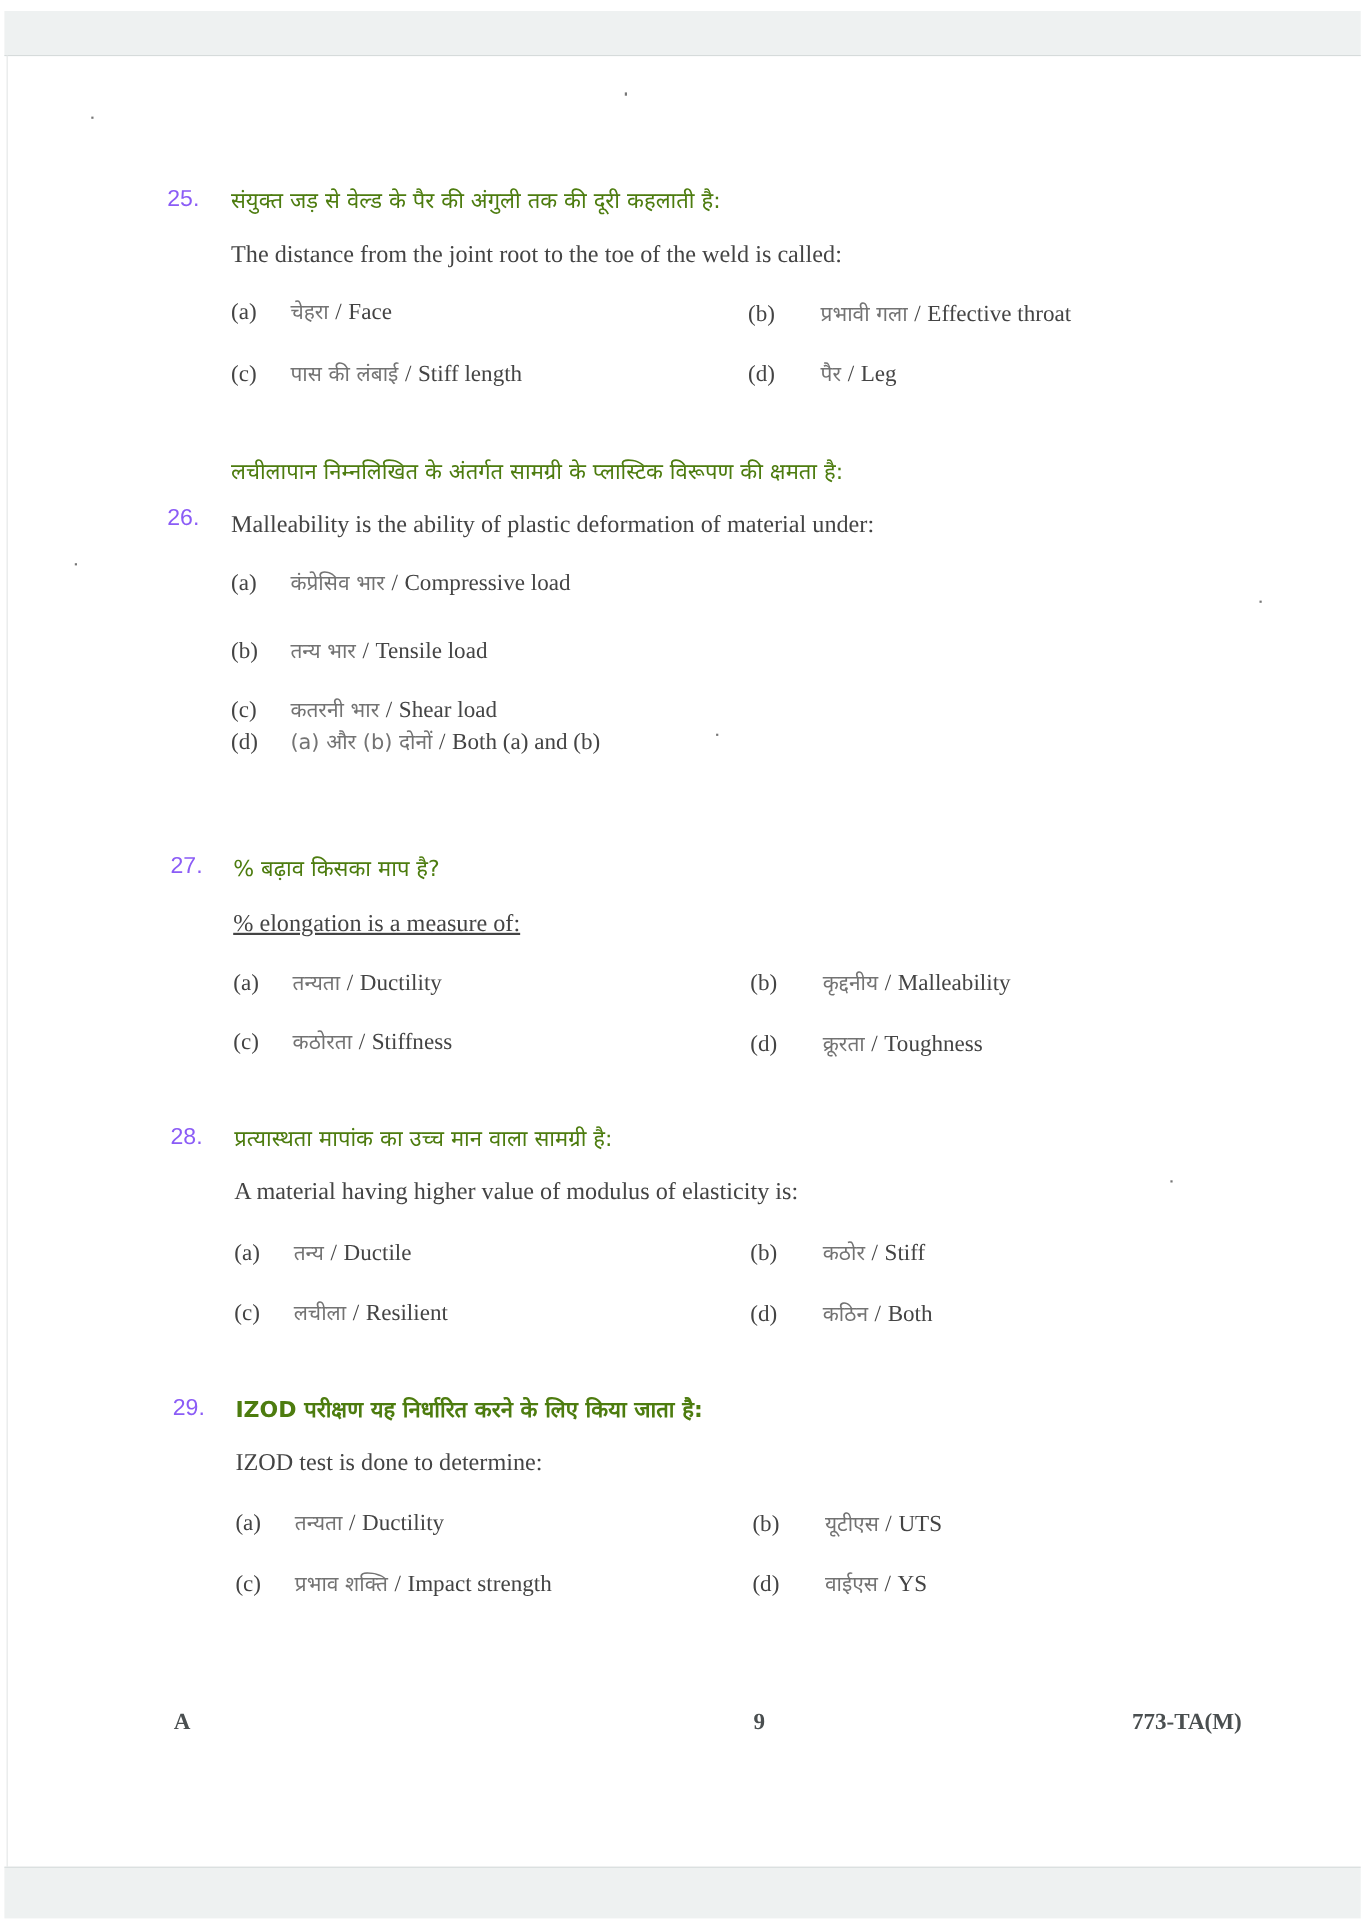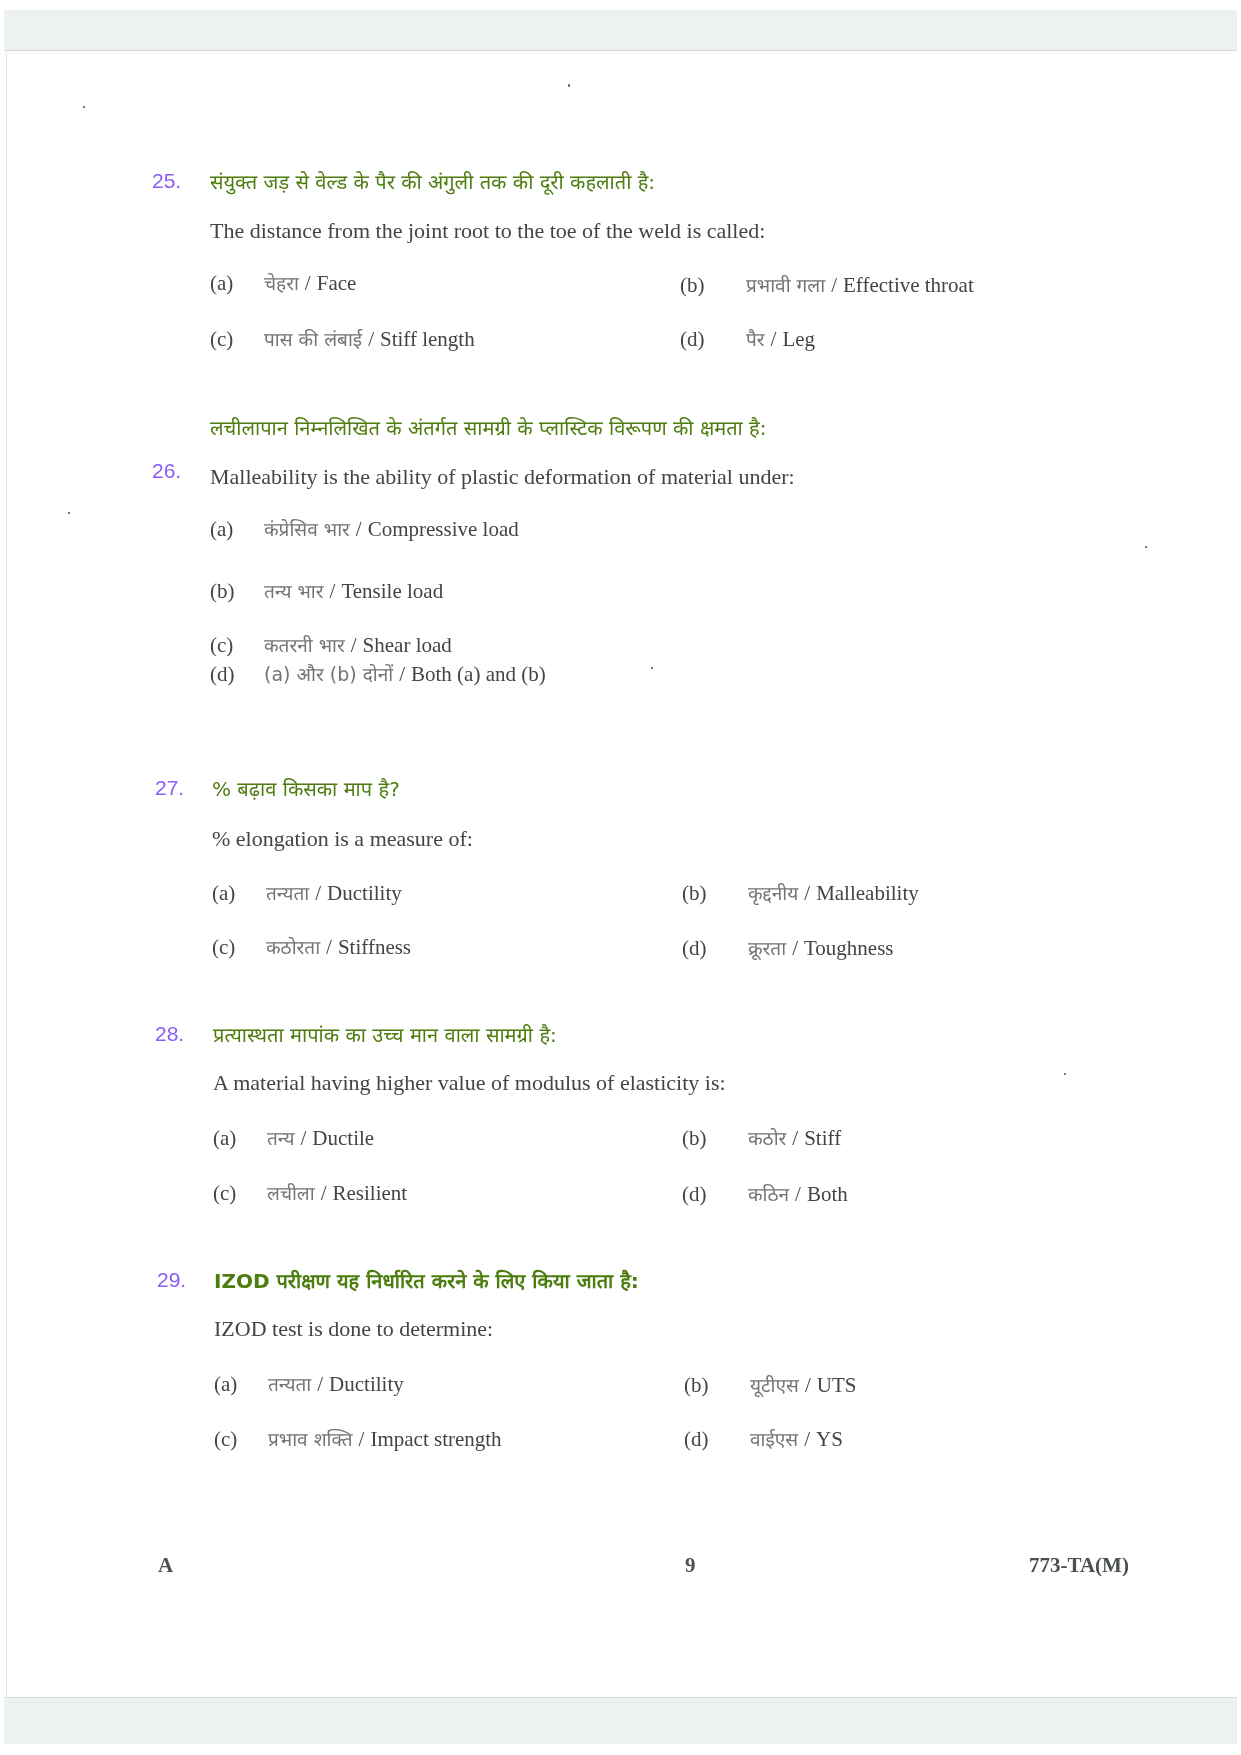--- a/index.html
+++ b/index.html
@@ -126,21 +126,21 @@
     <span class="opt-letter">(c)</span><span class="opt-hi">कतरनी भार</span><span class="opt-sep">/</span><span>Shear load</span>
   </div>
   <div class="option" style="left:210px; top:661px;">
     <span class="opt-letter">(d)</span><span class="opt-hi">(a) और (b) दोनों</span><span class="opt-sep">/</span><span>Both (a) and (b)</span>
   </div>
 </section>
 
 <section class="question">
   <span class="q-num" style="left:155px; top:776px;">27.</span>
   <span class="q-hindi" style="left:212px; top:775px;">% बढ़ाव किसका माप है?</span>
-  <span class="q-english" style="left:212px; top:826px;">% elongation is a measure of:</span>
+  <span class="q-english" style="left:212px; top:826px;text-decoration:underline;">% elongation is a measure of:</span>
 
   <div class="option" style="left:212px; top:880px;">
     <span class="opt-letter">(a)</span><span class="opt-hi">तन्यता</span><span class="opt-sep">/</span><span>Ductility</span>
   </div>
   <div class="option" style="left:682px; top:880px;">
     <span class="opt-letter right">(b)</span><span class="opt-hi">कृद्दनीय</span><span class="opt-sep">/</span><span>Malleability</span>
   </div>
   <div class="option" style="left:212px; top:934px;">
     <span class="opt-letter">(c)</span><span class="opt-hi">कठोरता</span><span class="opt-sep">/</span><span>Stiffness</span>
   </div>

